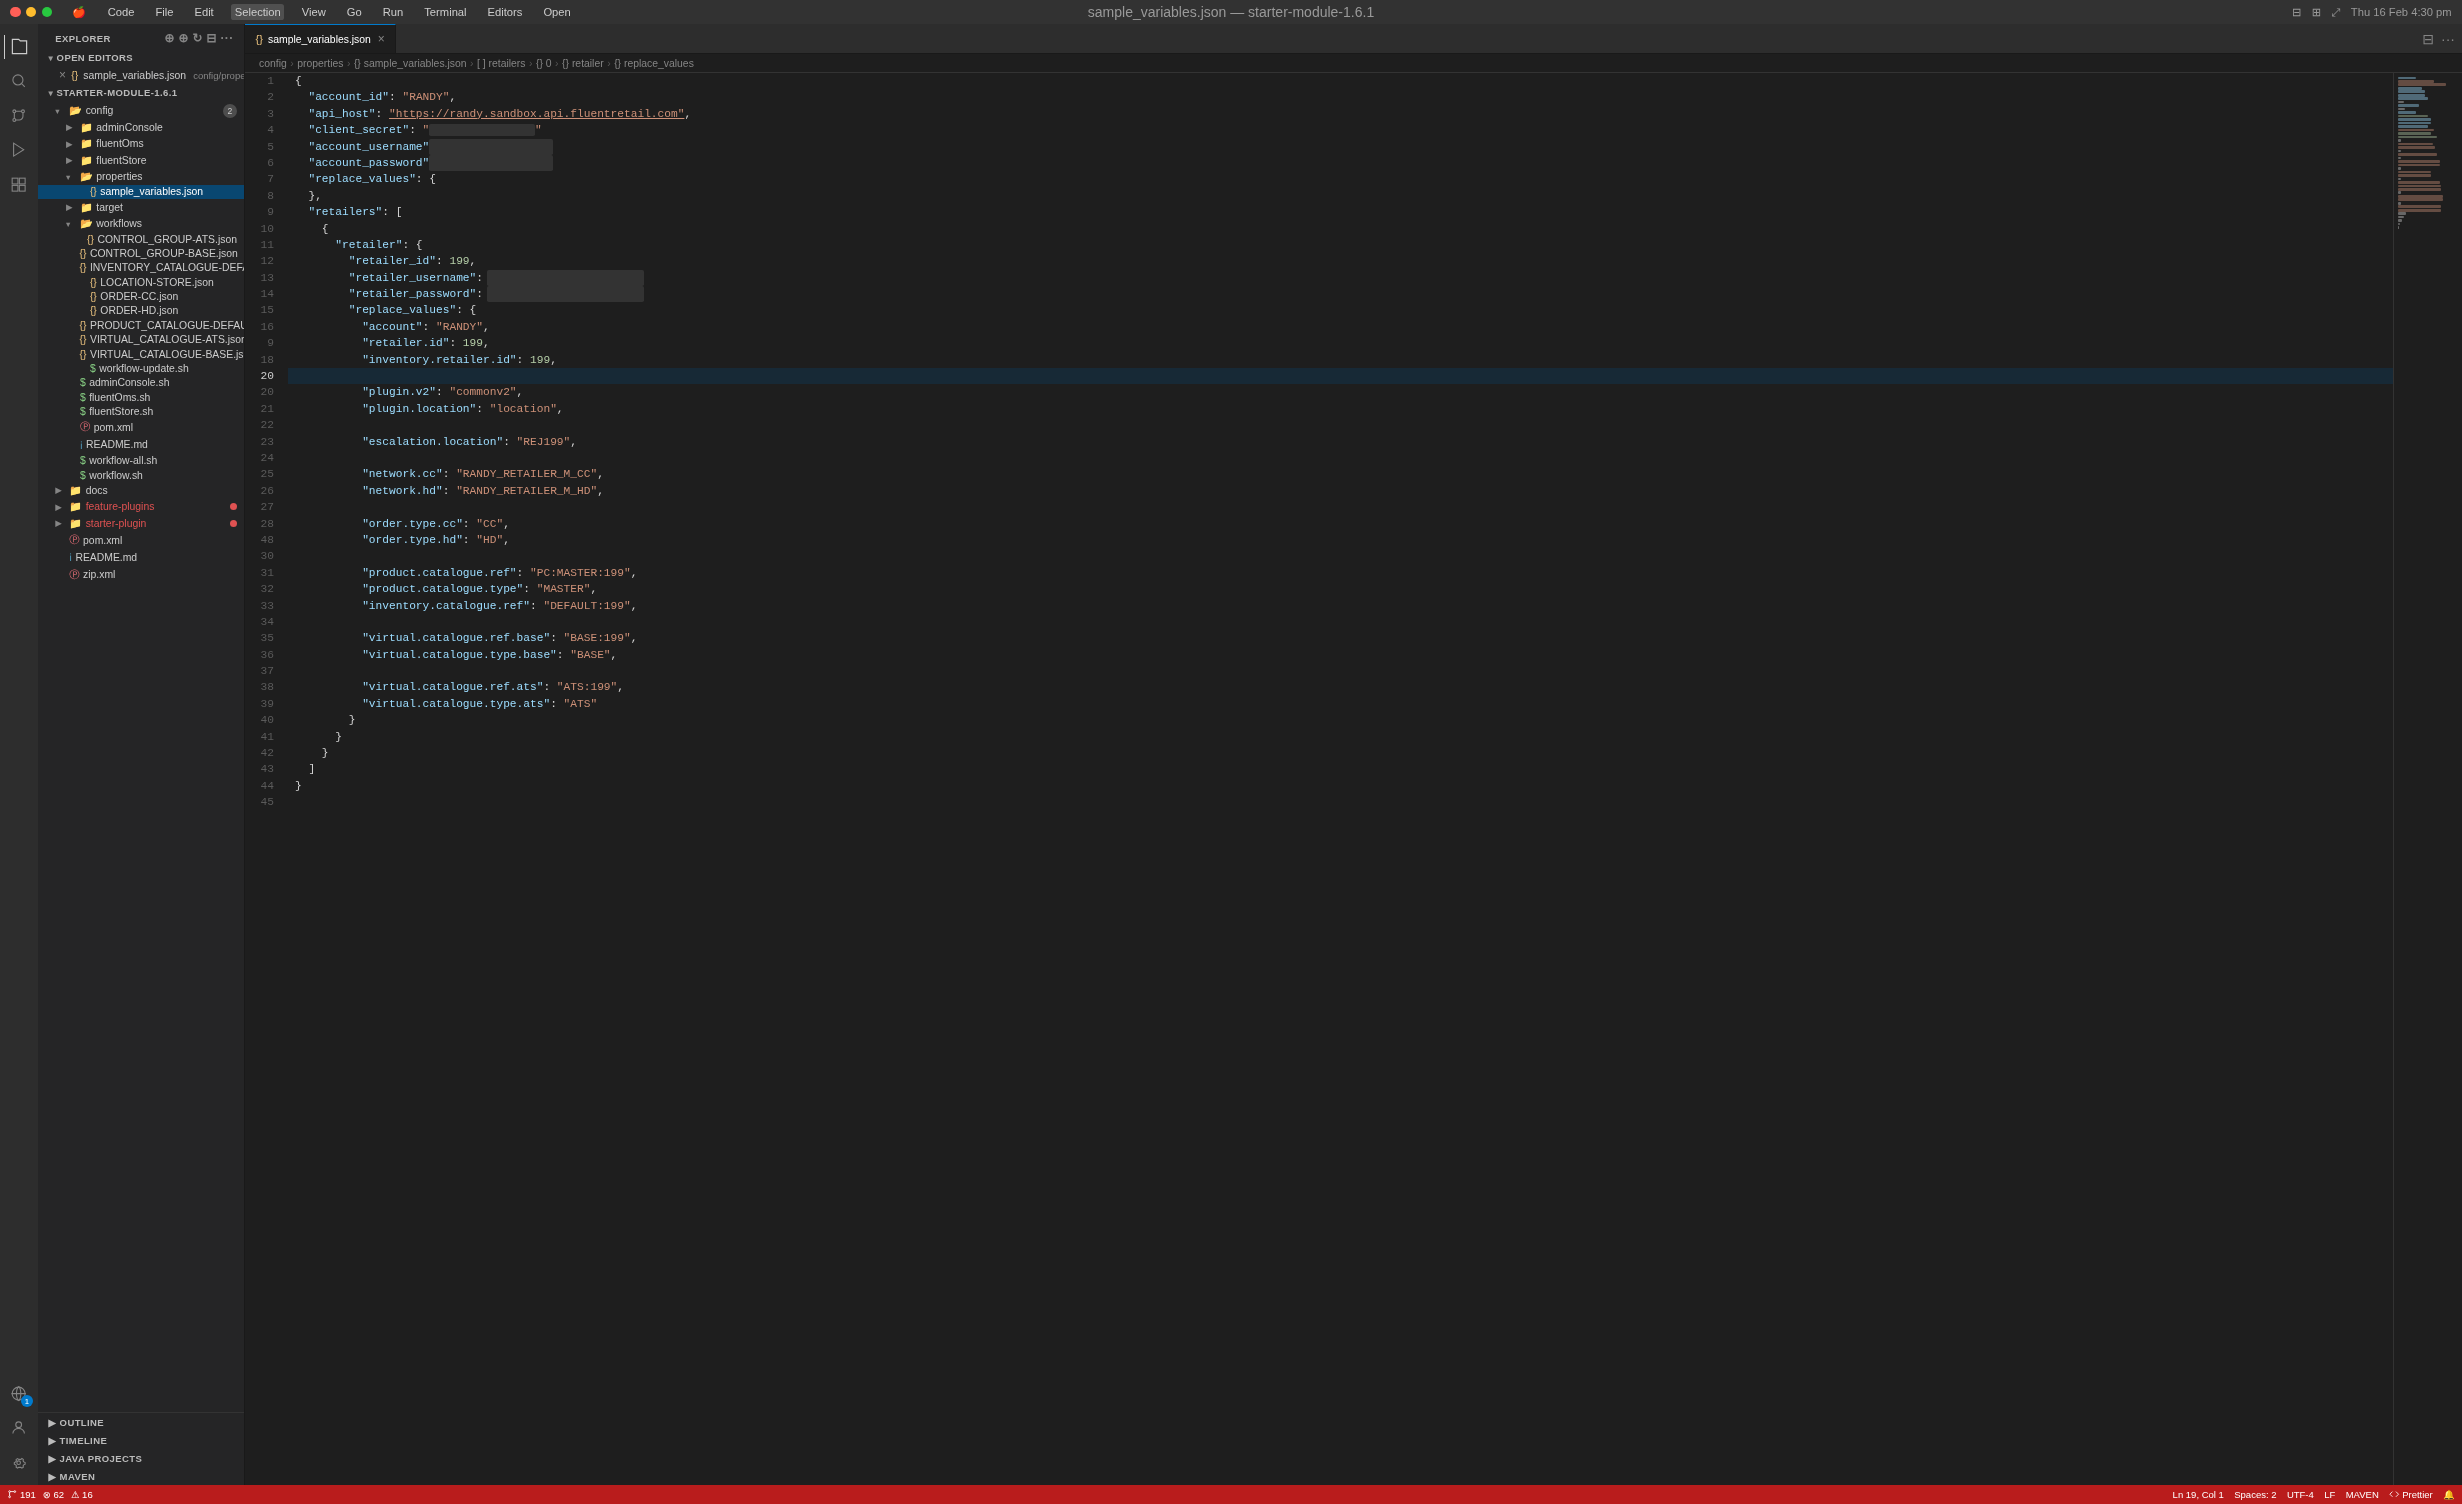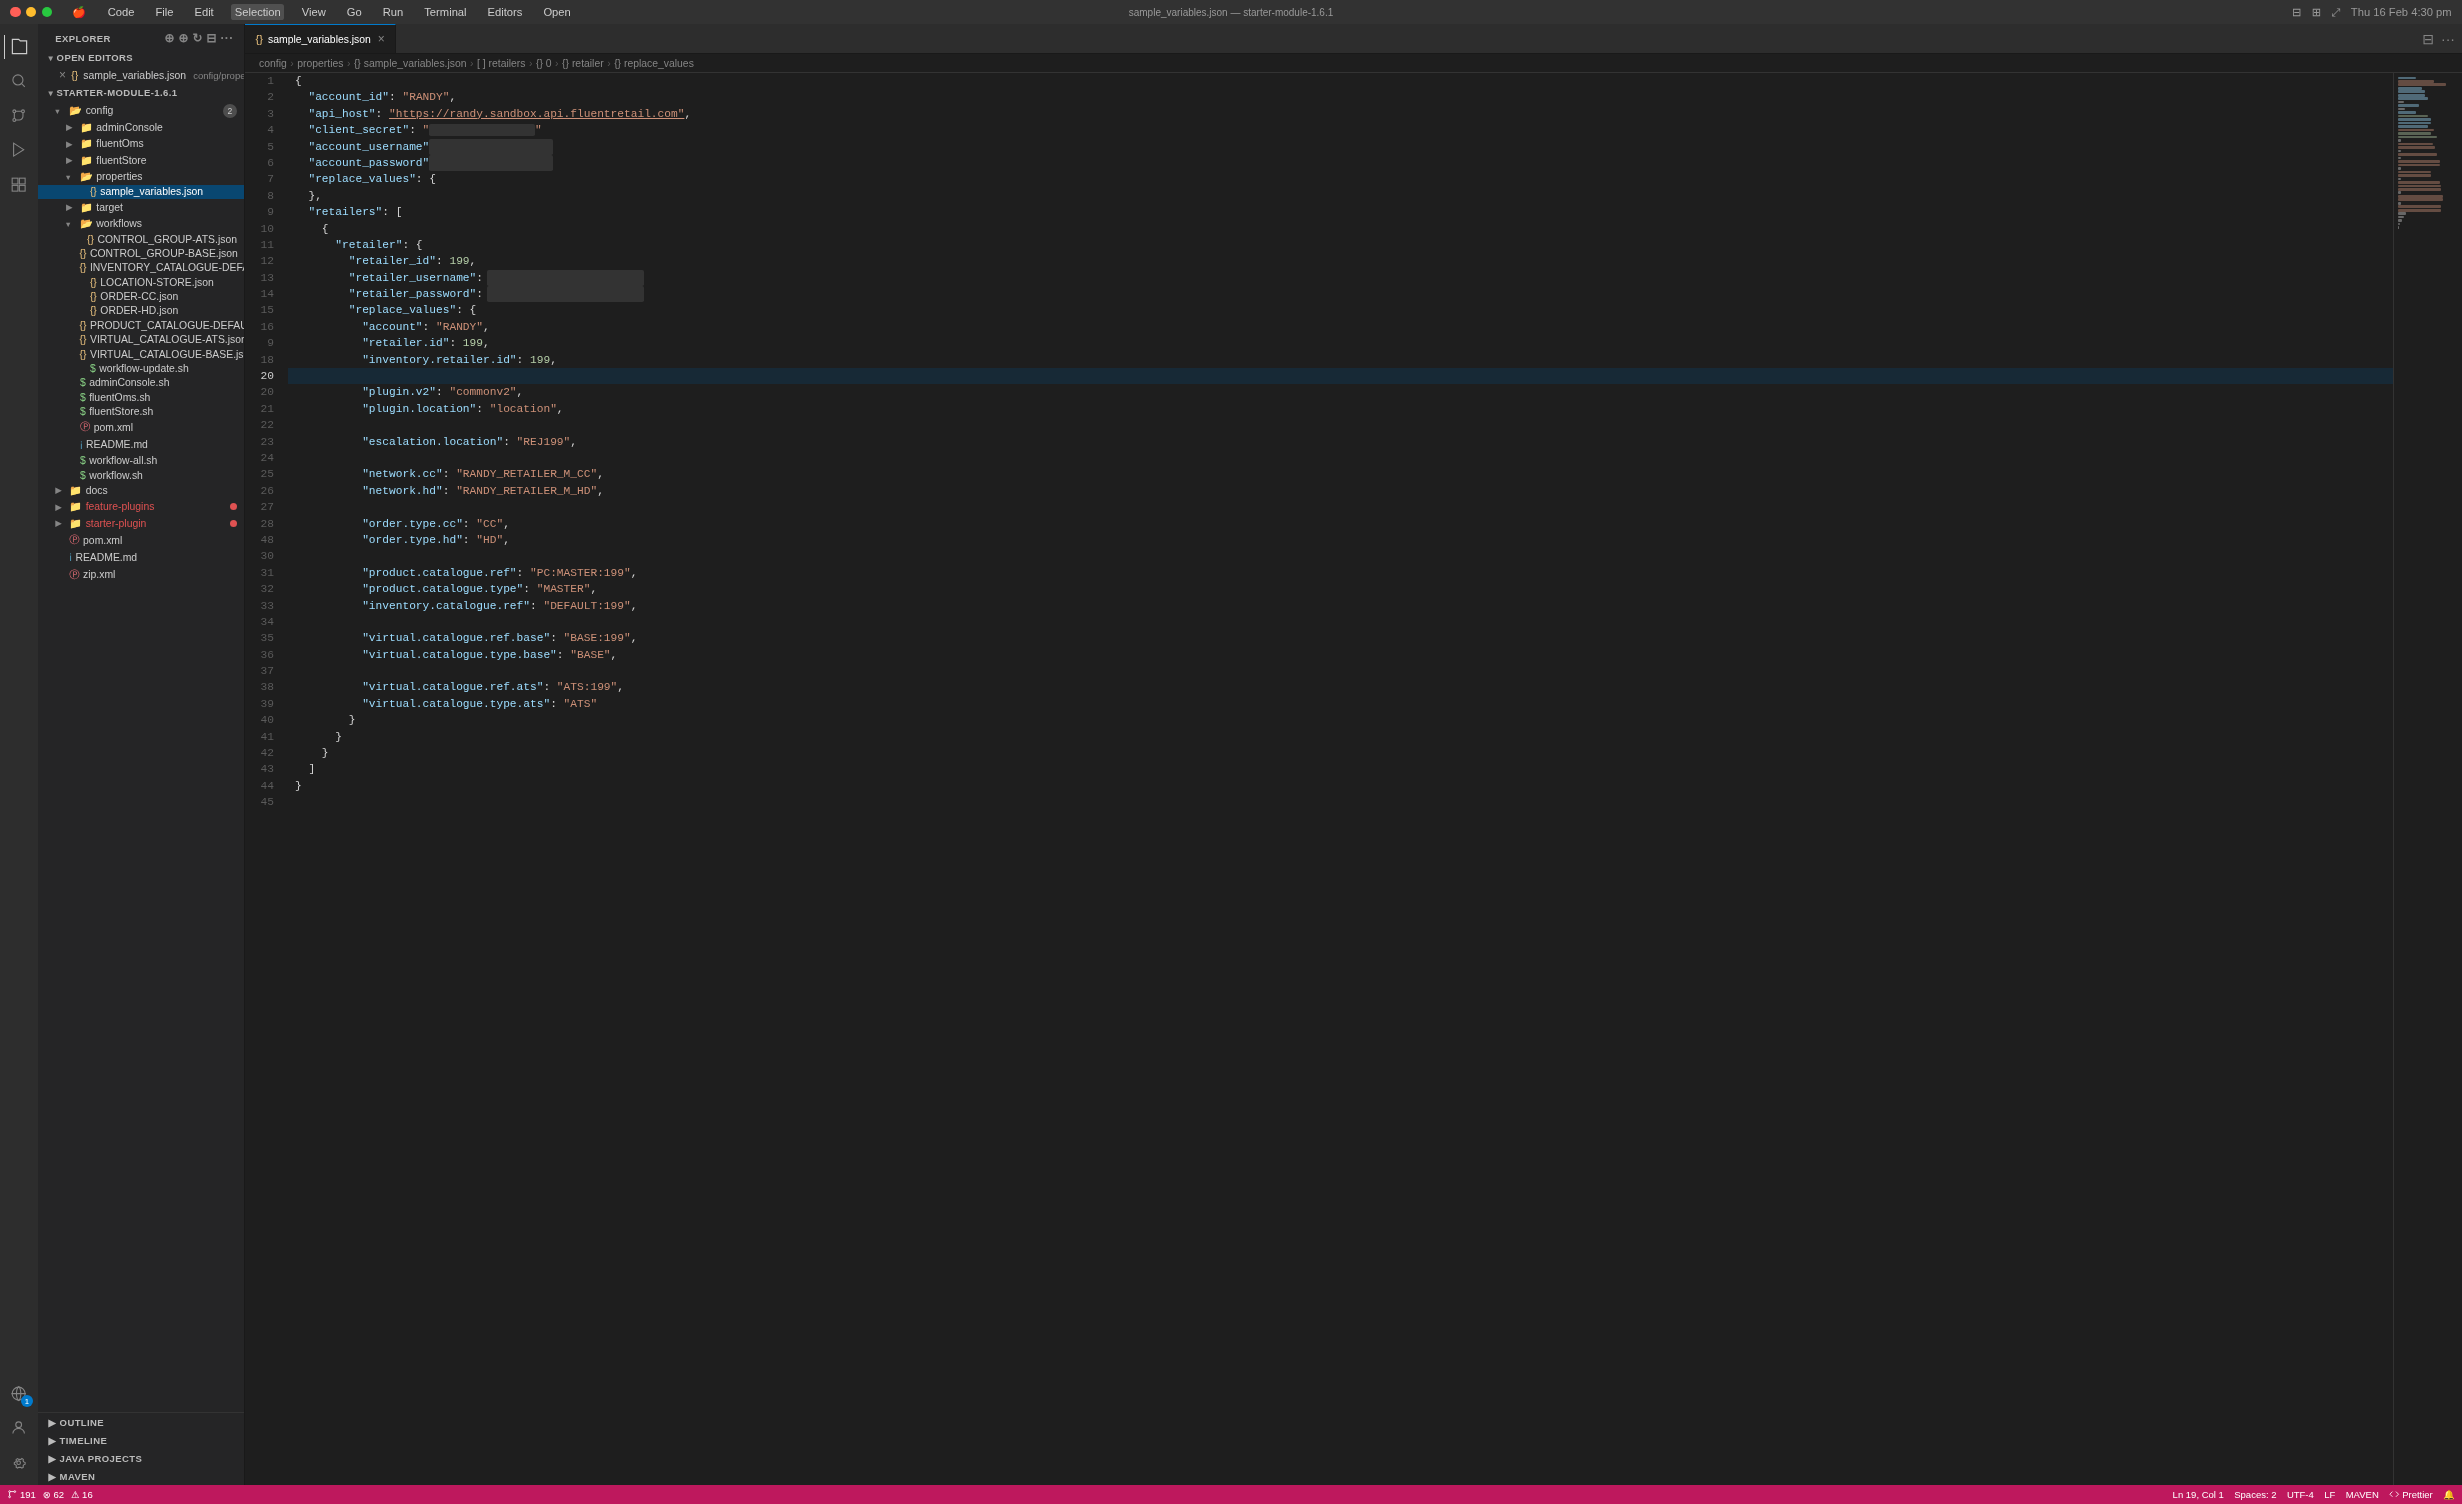--- a/index.html
+++ b/index.html
@@ -49,21 +49,21 @@
     .titlebar-menu span {
       cursor: pointer;
       padding: 1.7px 3.5px;
       border-radius: 2.6px;
     }
     .titlebar-menu span.active { background: rgba(255,255,255,0.15); }
     .titlebar-center {
       position: absolute;
       left: 50%;
       transform: translateX(-50%);
-      font-size: 10px;
+      font-size: 14px;
       color: #999999;
     }
     .titlebar-right {
       margin-left: auto;
       display: flex;
       gap: 10.4px;
       align-items: center;
       color: #999;
       font-size: 11.2px;
     }
@@ -381,21 +381,21 @@
       padding: 3.5px;
     }
     .minimap-line {
       height: 2.6px;
       margin-bottom: 0.9px;
       border-radius: 0.9px;
     }
 
     
     .status-bar {
-      background: #be185d;
+      background: #b91c1c;
       height: 19px;
       display: flex;
       align-items: center;
       padding: 0 7px;
       font-size: 9.5px;
       color: white;
       flex-shrink: 0;
       gap: 14px;
     }
     .status-left { display: flex; align-items: center; gap: 7px; }

